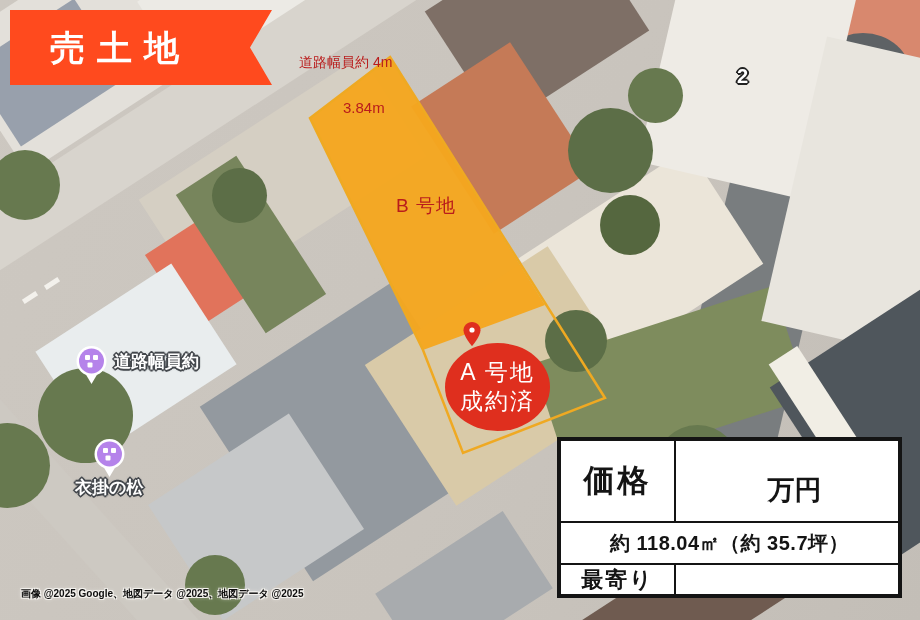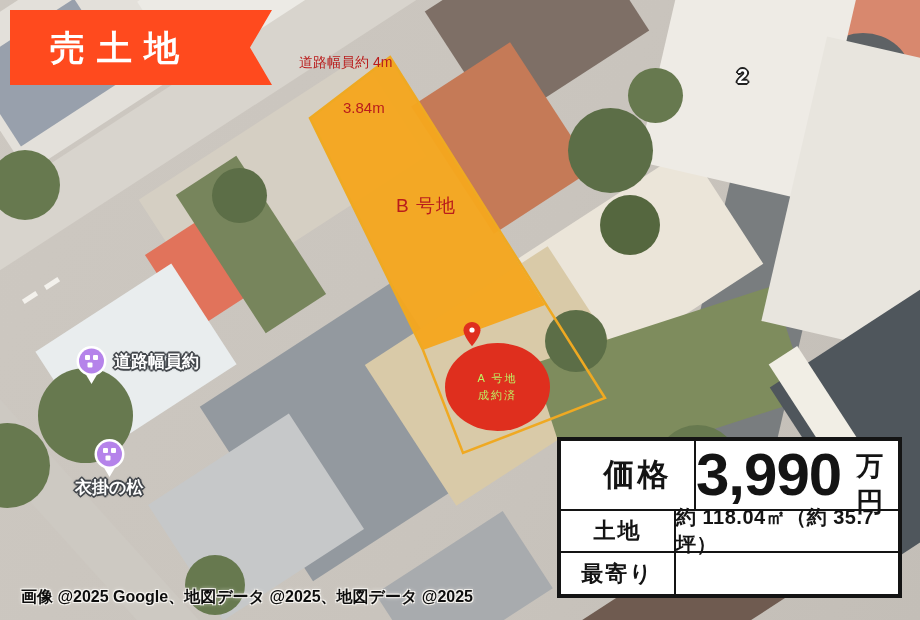--- a/index.html
+++ b/index.html
@@ -16,46 +16,46 @@
   
   .overlay{position:absolute;left:0;top:0;pointer-events:none;}
 
   
   .maplabel{position:absolute;color:#b91c1c;white-space:nowrap;}
   .lbl-road{left:299px;top:54px;font-size:14px;font-weight:500;}
   .lbl-frontage{left:343px;top:99px;font-size:15px;font-weight:500;}
   .lbl-parcelb{left:396px;top:193px;font-size:19px;font-weight:500;letter-spacing:1px;}
   .lbl-block2{left:737px;top:65px;font-size:20px;font-weight:700;color:#fff;
     text-shadow:-2px 0 0 #222,2px 0 0 #222,0 -2px 0 #222,0 2px 0 #222,-1px -1px 0 #222,1px 1px 0 #222,-1px 1px 0 #222,1px -1px 0 #222;}
-  .attribution{left:8px;top:587px;font-size:16px;font-weight:700;color:#0d0d0d;
+  .attribution{left:8px;top:587px;font-size:10px;font-weight:700;color:#0d0d0d;
     text-shadow:-1px -1px 0 #f4f2ee,1px -1px 0 #f4f2ee,-1px 1px 0 #f4f2ee,1px 1px 0 #f4f2ee,0 0 4px #f4f2ee;padding-left:13px;}
 
   
   .poi{position:absolute;display:flex;align-items:center;gap:6px;}
   .poi-pin{position:relative;width:33px;height:40px;flex:0 0 auto;}
   .poi-name{font-size:17px;font-weight:700;color:#fff;margin-top:-8px;
     text-shadow:-2px 0 0 #44484d,2px 0 0 #44484d,0 -2px 0 #44484d,0 2px 0 #44484d,-1px -1px 0 #44484d,1px 1px 0 #44484d,1px -1px 0 #44484d,-1px 1px 0 #44484d,0 0 3px #44484d;}
 
   
   .sold-badge{position:absolute;left:445px;top:343px;width:105px;height:88px;border-radius:50%;
     background:#df2f1e;display:flex;flex-direction:column;align-items:center;justify-content:center;gap:6px;}
-  .sold-badge span{color:#bef264;font-size:11px;font-weight:500;letter-spacing:2px;line-height:1;}
+  .sold-badge span{color:#ffffff;font-size:23px;font-weight:500;letter-spacing:2px;line-height:1;}
 
   
   .banner{position:absolute;left:10px;top:10px;width:262px;height:75px;background:#ff4a1e;
     clip-path:polygon(0 0,100% 0,calc(100% - 22px) 50%,100% 100%,0 100%);
     display:flex;align-items:center;}
   .banner span{color:#fff;font-size:35px;font-weight:900;letter-spacing:12px;padding-left:40px;line-height:1;}
 
   
   .info-table{position:absolute;left:557px;top:437px;width:345px;height:161px;background:#fff;
     border:4px solid #141414;box-sizing:border-box;display:flex;flex-direction:column;}
   .it-row{display:flex;flex:0 0 auto;}
   .it-row + .it-row{border-top:2px solid #141414;}
-  .it-row.r1{height:68px;padding-left:20px;}
+  .it-row.r1{height:80px;}
   .it-row.r2{height:40px;}
   .it-row.r3{flex:1 1 auto;text-align:center;}
   .it-label{width:113px;flex:0 0 auto;border-right:2px solid #141414;display:flex;align-items:center;justify-content:center;
     font-weight:700;color:#141414;}
   .it-value{flex:1;display:flex;align-items:center;justify-content:center;font-weight:700;color:#141414;}
   .r1 .it-label{font-size:31px;letter-spacing:3px;}
   .r1 .it-value .num{font-size:60px;font-weight:800;letter-spacing:-1px;line-height:1;}
   .r1 .it-value .unit{font-size:27px;font-weight:800;margin-left:15px;padding-top:18px;}
   .r2 .it-label,.r3 .it-label{font-size:22px;letter-spacing:2px;}
   .r2 .it-value,.r3 .it-value{font-size:20px;letter-spacing:0.5px;}
@@ -162,26 +162,24 @@
   <div class="maplabel attribution">画像 @2025 Google、地図データ @2025、地図データ @2025</div>
 
   <div class="banner" style="background: rgb(255, 74, 30);">
     <span>売土地</span>
   </div>
 
   <div class="info-table">
     <div class="it-row r1">
       <div class="it-label">価格</div>
       <div class="it-value">
-        <span class="num">3,990</span>
         <span class="unit">万円</span>
       </div>
     </div>
     <div class="it-row r2">
-      <div class="it-label">土地</div>
       <div class="it-value">約 118.04㎡（約 35.7坪）</div>
     </div>
     <div class="it-row r3">
       <div class="it-label">最寄り</div>
     </div>
   </div>
 
 </div>
 
 </body></html>

